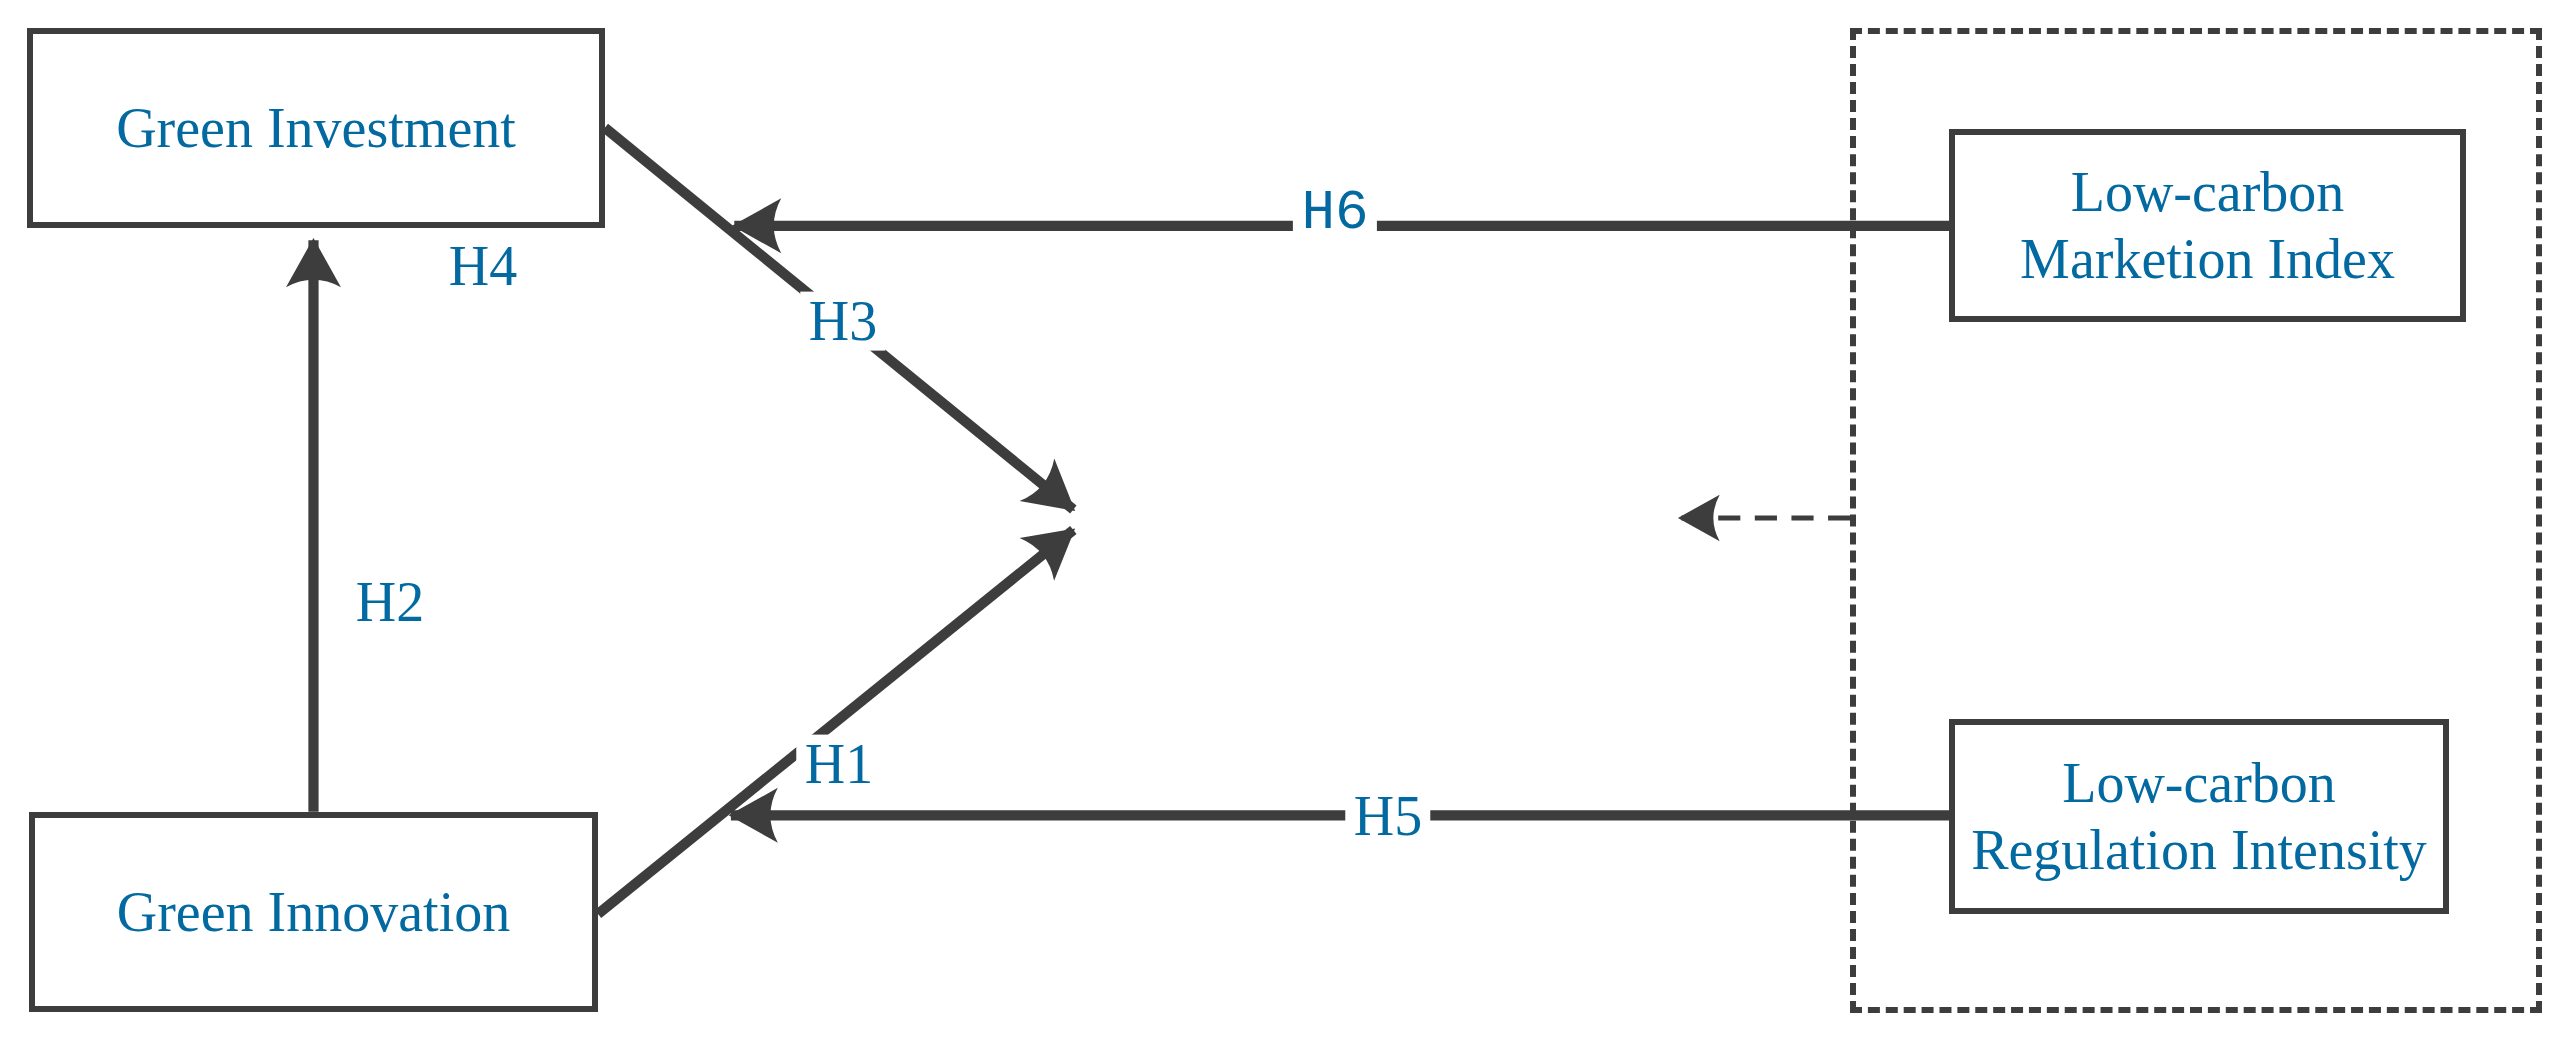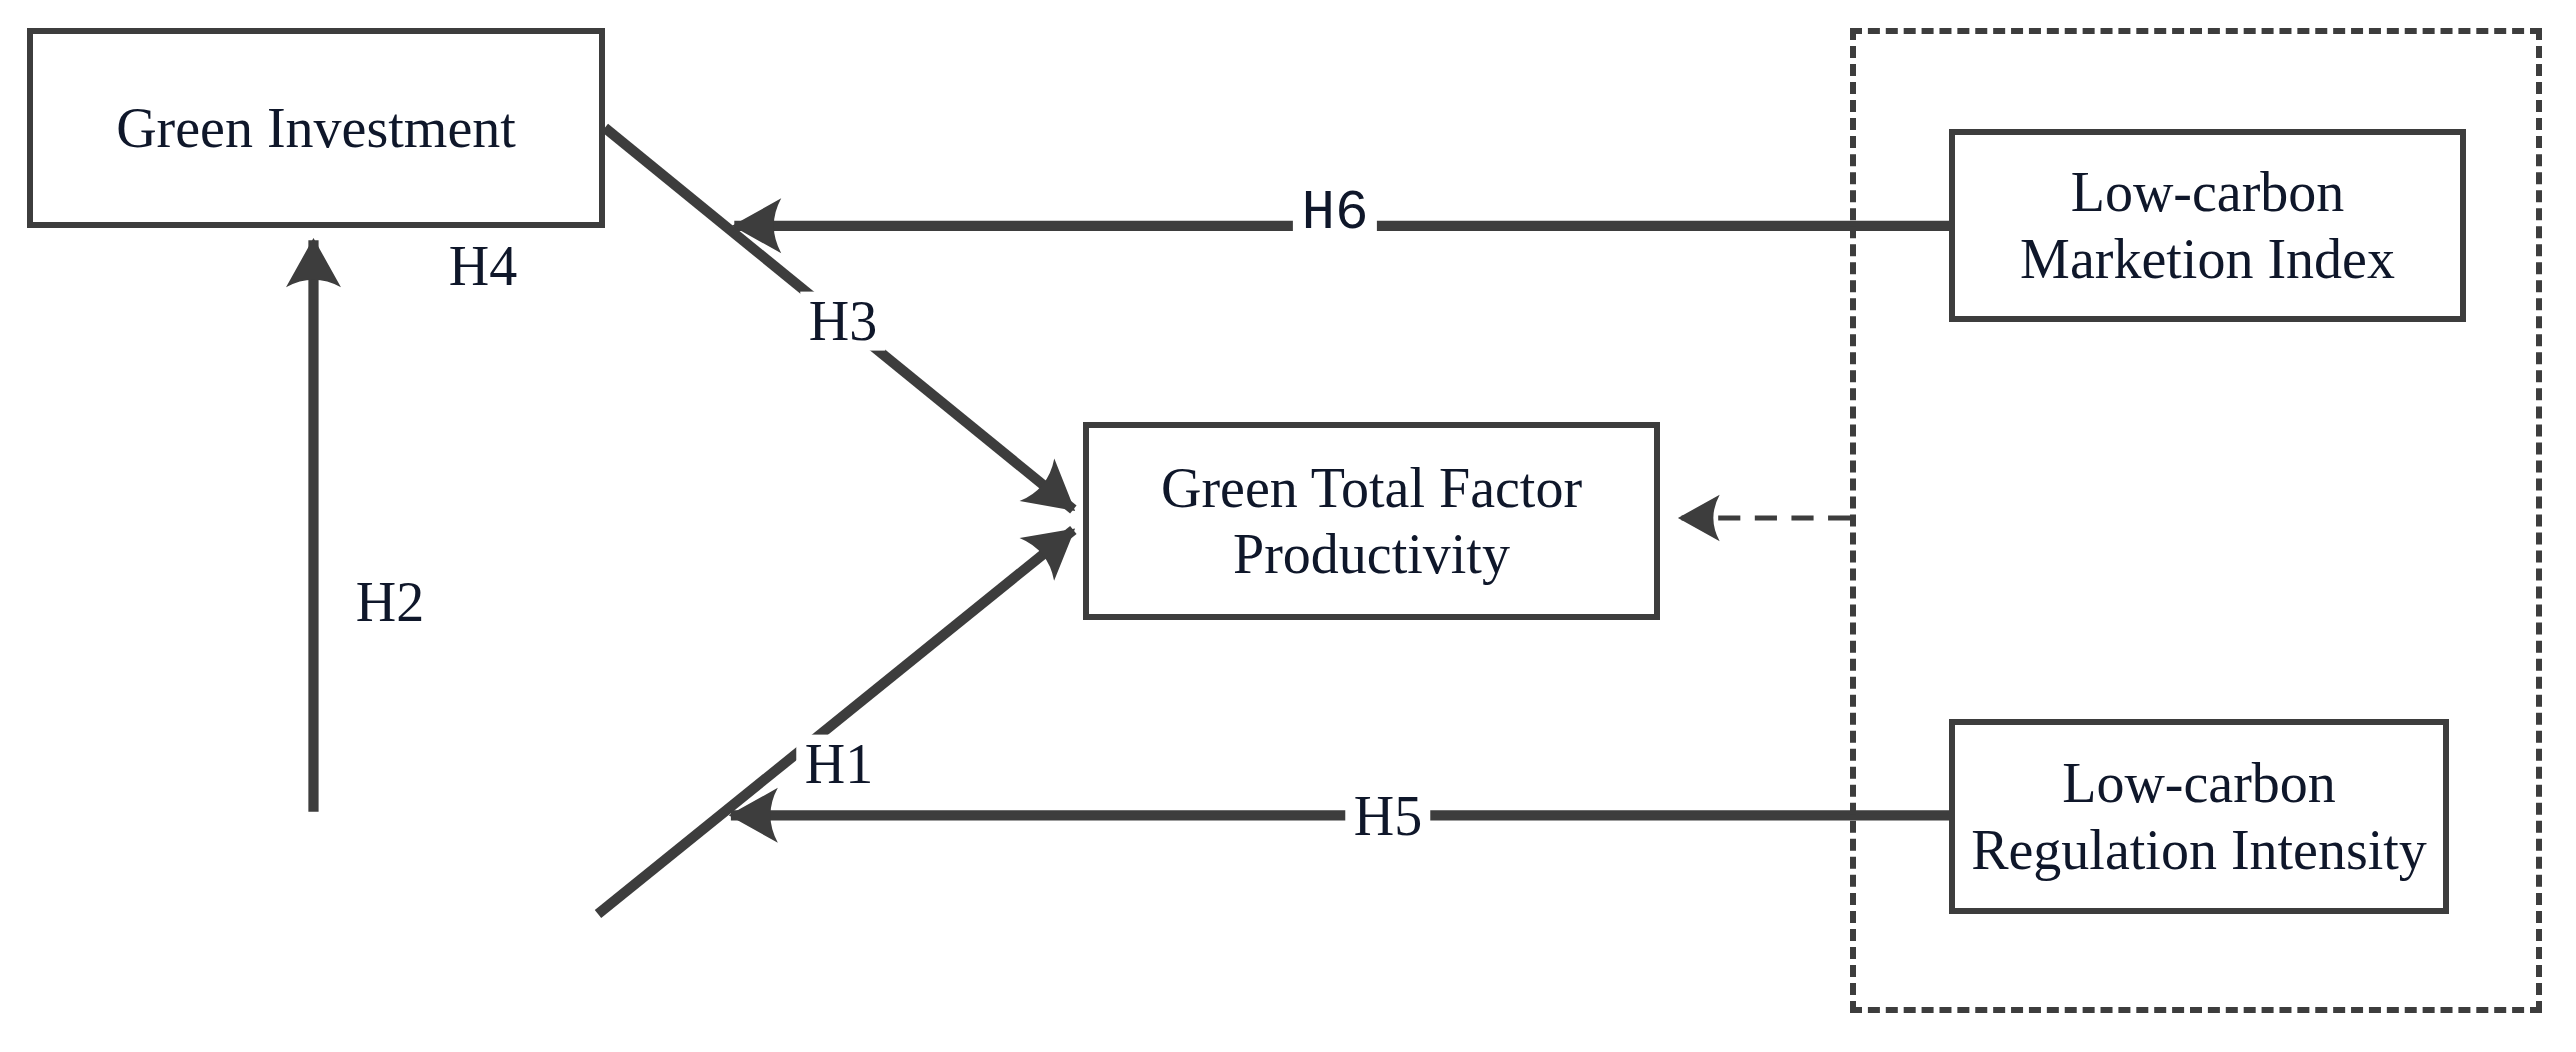--- a/index.html
+++ b/index.html
@@ -1,21 +1,21 @@
 <!DOCTYPE html>
 <html style="font-size:13.6px"><head>
 <meta charset="utf-8">
 <style>
   html,body{margin:0;padding:0;background:#ffffff;}
   #stage{
     position:relative;
     width:2576px;height:1053px;
     background:#ffffff;
     font-family:"Liberation Serif","DejaVu Serif",serif;
-    color:#0f172a;
+    color:#0369a1;
     overflow:hidden;
   }
   #wires{position:absolute;left:0;top:0;width:100%;height:100%;}
   .box{
     position:absolute;
     border:6px solid #3d3d3d;
     background:#ffffff;
     display:flex;align-items:center;justify-content:center;
     text-align:center;
     font-size:56px;line-height:1.18;
@@ -67,25 +67,24 @@
 
     <line x1="2172" y1="608" x2="1972" y2="608" stroke="#3d3d3d" stroke-width="6" stroke-dasharray="26 17" marker-end="url(#head-dashed)"></line>
   </svg>
 
   <div class="dashed-group" style="left:1850px;top:28px;width:692px;height:985px;"></div>
 
   <div class="box" style="left:27px;top:28px;width:578px;height:200px;">
     <span>Green Investment</span>
   </div>
 
+  <div class="box" style="left:29px;top:812px;width:569px;height:200px;">
+    <span>Green Innovation</span>
+  </div>
 
-  <div class="box" style="left:1083px;top:422px;width:577px;height:198px;">
-    <span>Green Total Factor
-Productivity</span>
-  </div>
 
   <div class="box" style="left:1949px;top:129px;width:517px;height:193px;">
     <span>Low-carbon
 Marketion Index</span>
   </div>
 
   <div class="box" style="left:1949px;top:719px;width:500px;height:195px;">
     <span>Low-carbon
 Regulation Intensity</span>
   </div>

